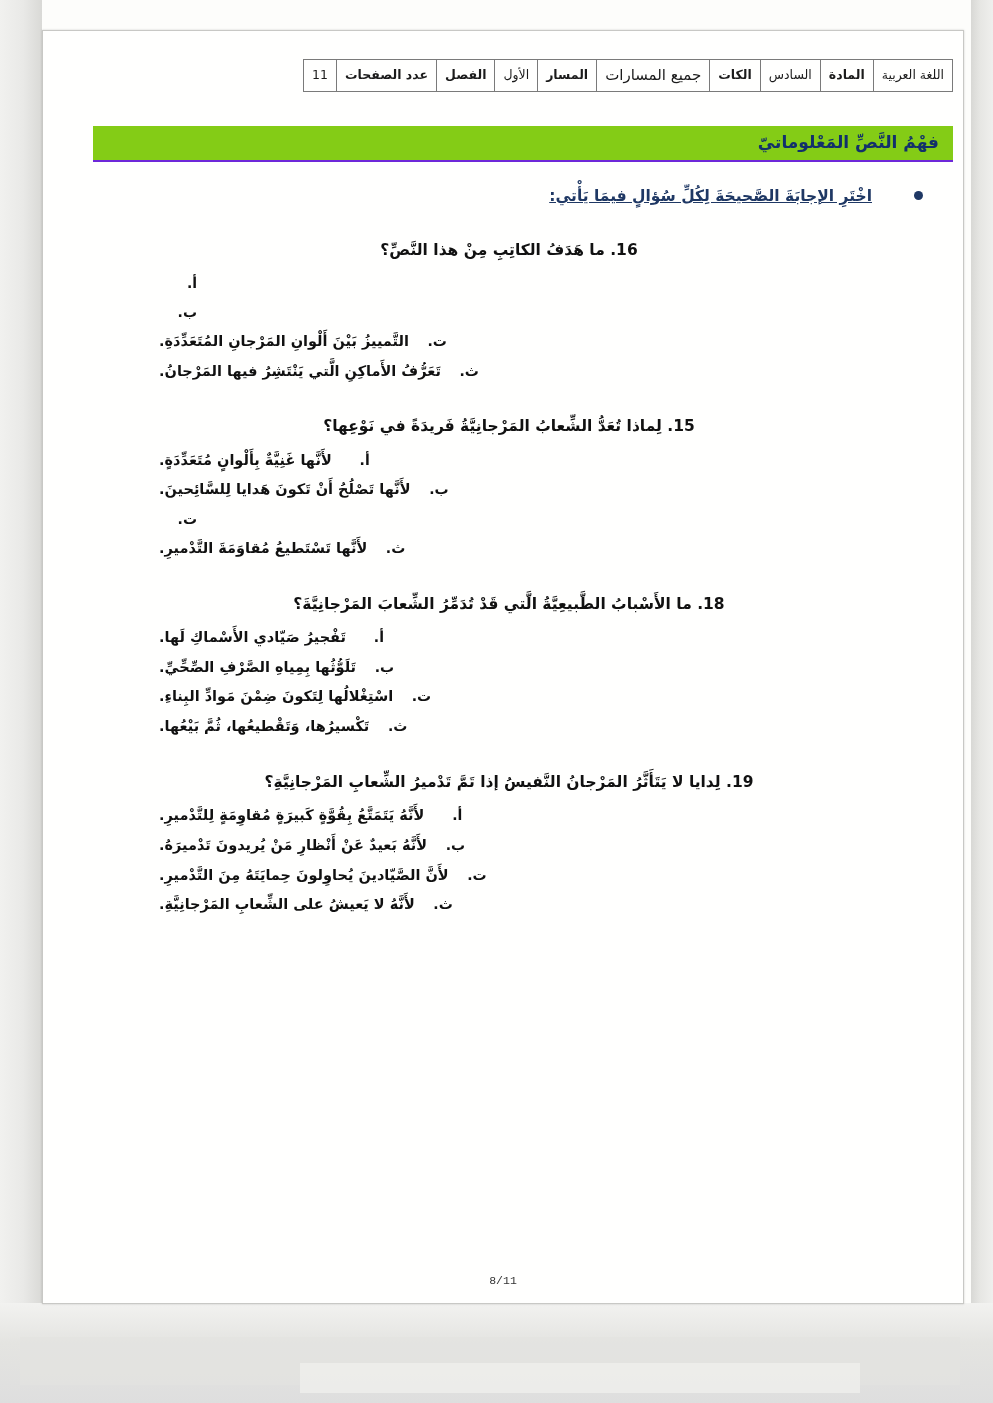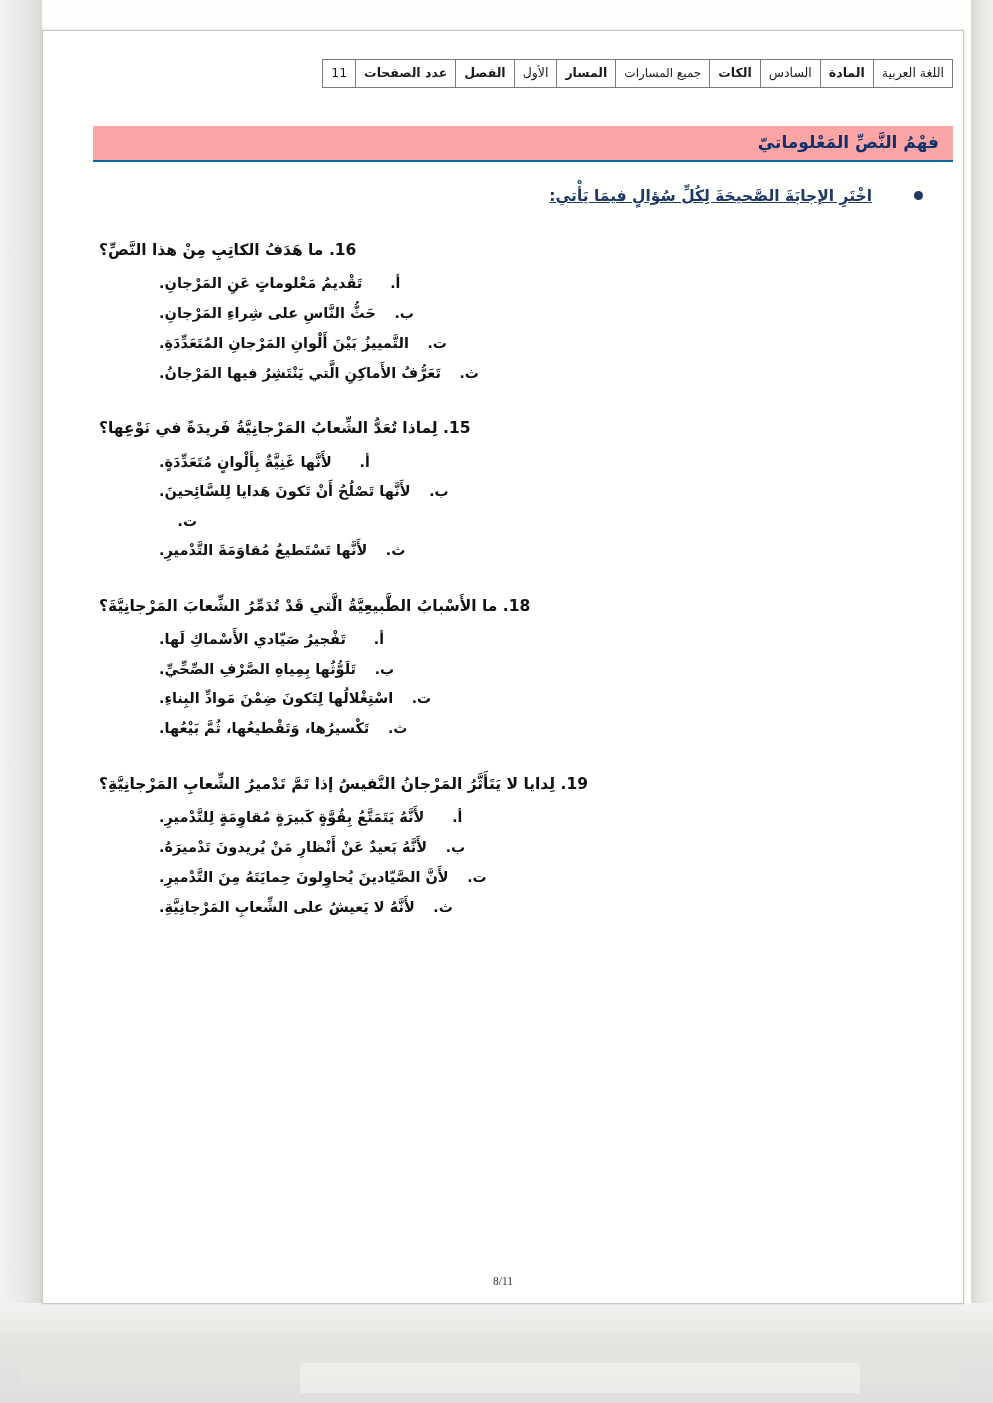--- a/index.html
+++ b/index.html
@@ -81,32 +81,32 @@
     font-size: 12.5px;
     color: #1b1b1b;
     white-space: nowrap;
     line-height: 1.5;
     font-weight: bold;
   }
   .header-table td.val {
     font-weight: normal;
   }
   .header-table td.small {
-    font-size: 12px;
+    font-size: 15px;
   }
 
   
   .green-bar {
     position: absolute;
     right: 10px;
     top: 95px;
     width: 860px;
     height: 34px;
-    background: #fca5a5;
-    border-bottom: 2px solid #0369a1;
+    background: #84cc16;
+    border-bottom: 2px solid #6d28d9;
   }
   .green-bar .title {
     position: absolute;
     right: 14px;
     top: 6px;
     font-size: 17px;
     font-weight: bold;
     color: #12306b;
     letter-spacing: 0;
   }
@@ -148,21 +148,21 @@
     width: 830px;
     direction: rtl;
   }
   .q-block {
     margin-bottom: 26px;
   }
   .q-stem {
     font-size: 15.5px;
     font-weight: bold;
     color: #111111;
-    text-align: left;
+    text-align: center;
     line-height: 1.9;
     padding-right: 10px;
   }
   .options {
     margin-top: 4px;
   }
   .opt-row {
     display: flex;
     flex-direction: row;
     justify-content: flex-start;
@@ -194,21 +194,21 @@
 
   
   .footer {
     position: absolute;
     left: 0;
     bottom: 16px;
     width: 100%;
     text-align: center;
     font-size: 11.5px;
     color: #333;
-    font-family: Liberation Serif, serif;
+    font-family: Liberation Mono, monospace;
     direction: ltr;
   }
 </style>
 </head>
 <body>
 
 <div class="page-scan">
   <div class="scan-edge-left"></div>
   <div class="scan-edge-right"></div>
   <div class="scan-edge-bottom">
@@ -248,27 +248,25 @@
 
       <div class="q-block">
         <div class="q-stem">
           <span>16.</span>
           <span>ما هَدَفُ الكاتِبِ مِنْ هذا النَّصِّ؟</span>
         </div>
         <div class="options">
           <div class="opt-row">
             <div class="opt-inner">
               <span class="opt-letter">أ.</span>
-              <span class="opt-text">تَقْديمُ مَعْلوماتٍ عَنِ المَرْجانِ.</span>
             </div>
           </div>
           <div class="opt-row">
             <div class="opt-inner">
               <span class="opt-letter">ب.</span>
-              <span class="opt-text">حَثُّ النَّاسِ على شِراءِ المَرْجانِ.</span>
             </div>
           </div>
           <div class="opt-row">
             <div class="opt-inner">
               <span class="opt-letter">ت.</span>
               <span class="opt-text">التَّمييزُ بَيْنَ أَلْوانِ المَرْجانِ المُتَعَدِّدَةِ.</span>
             </div>
           </div>
           <div class="opt-row">
             <div class="opt-inner">

